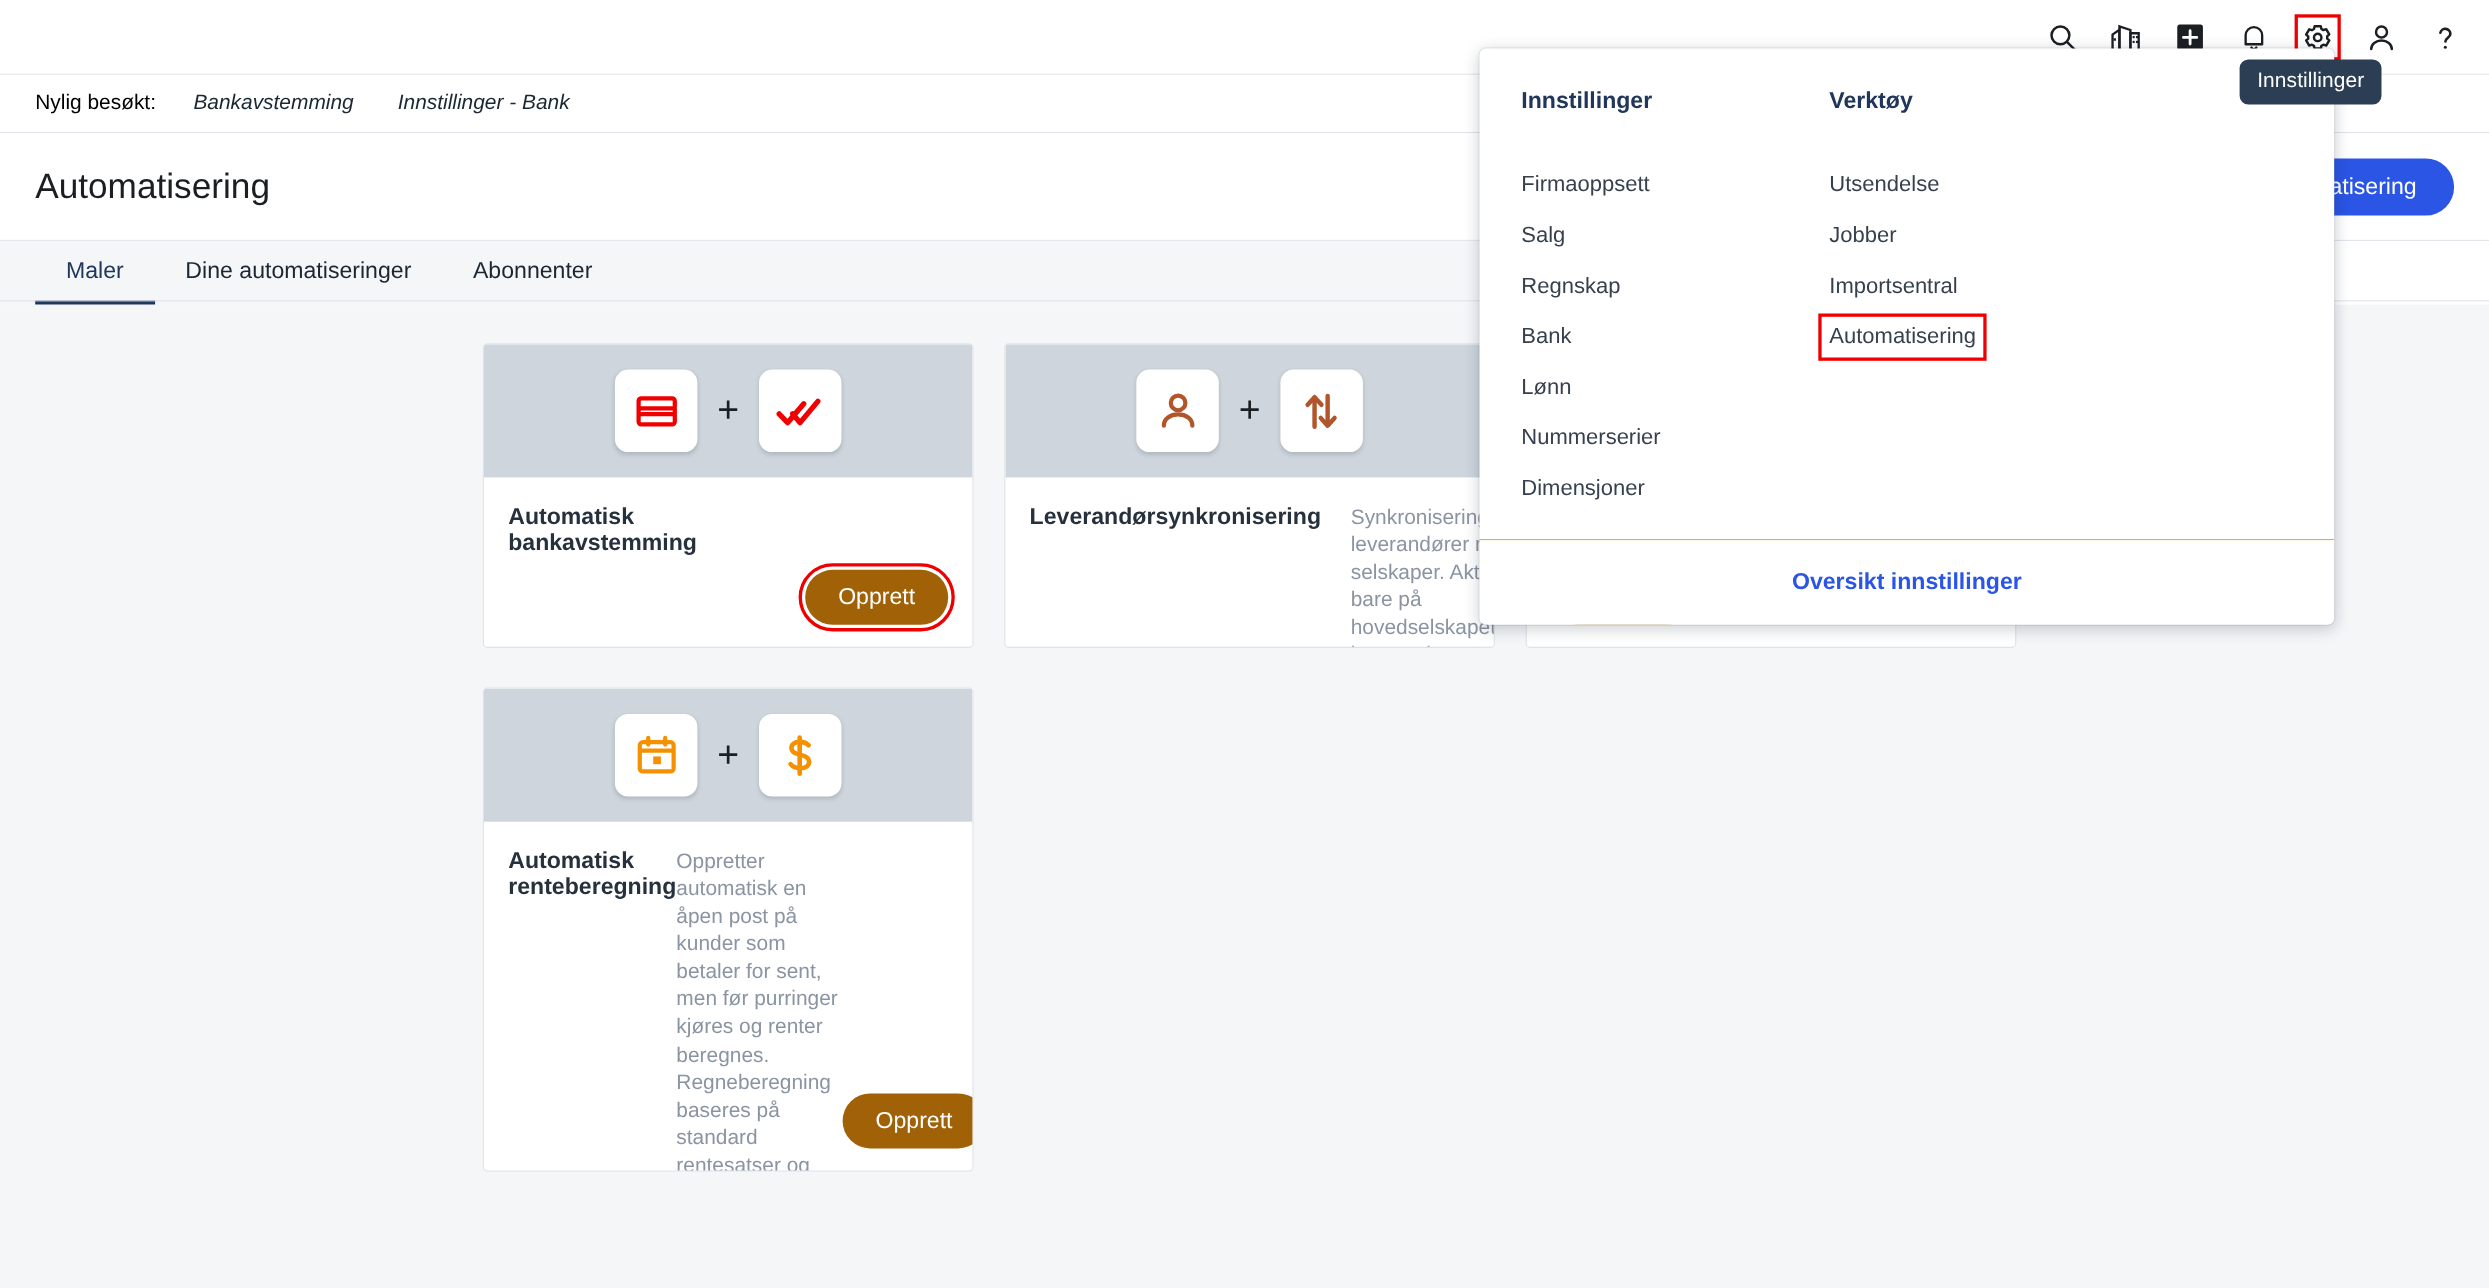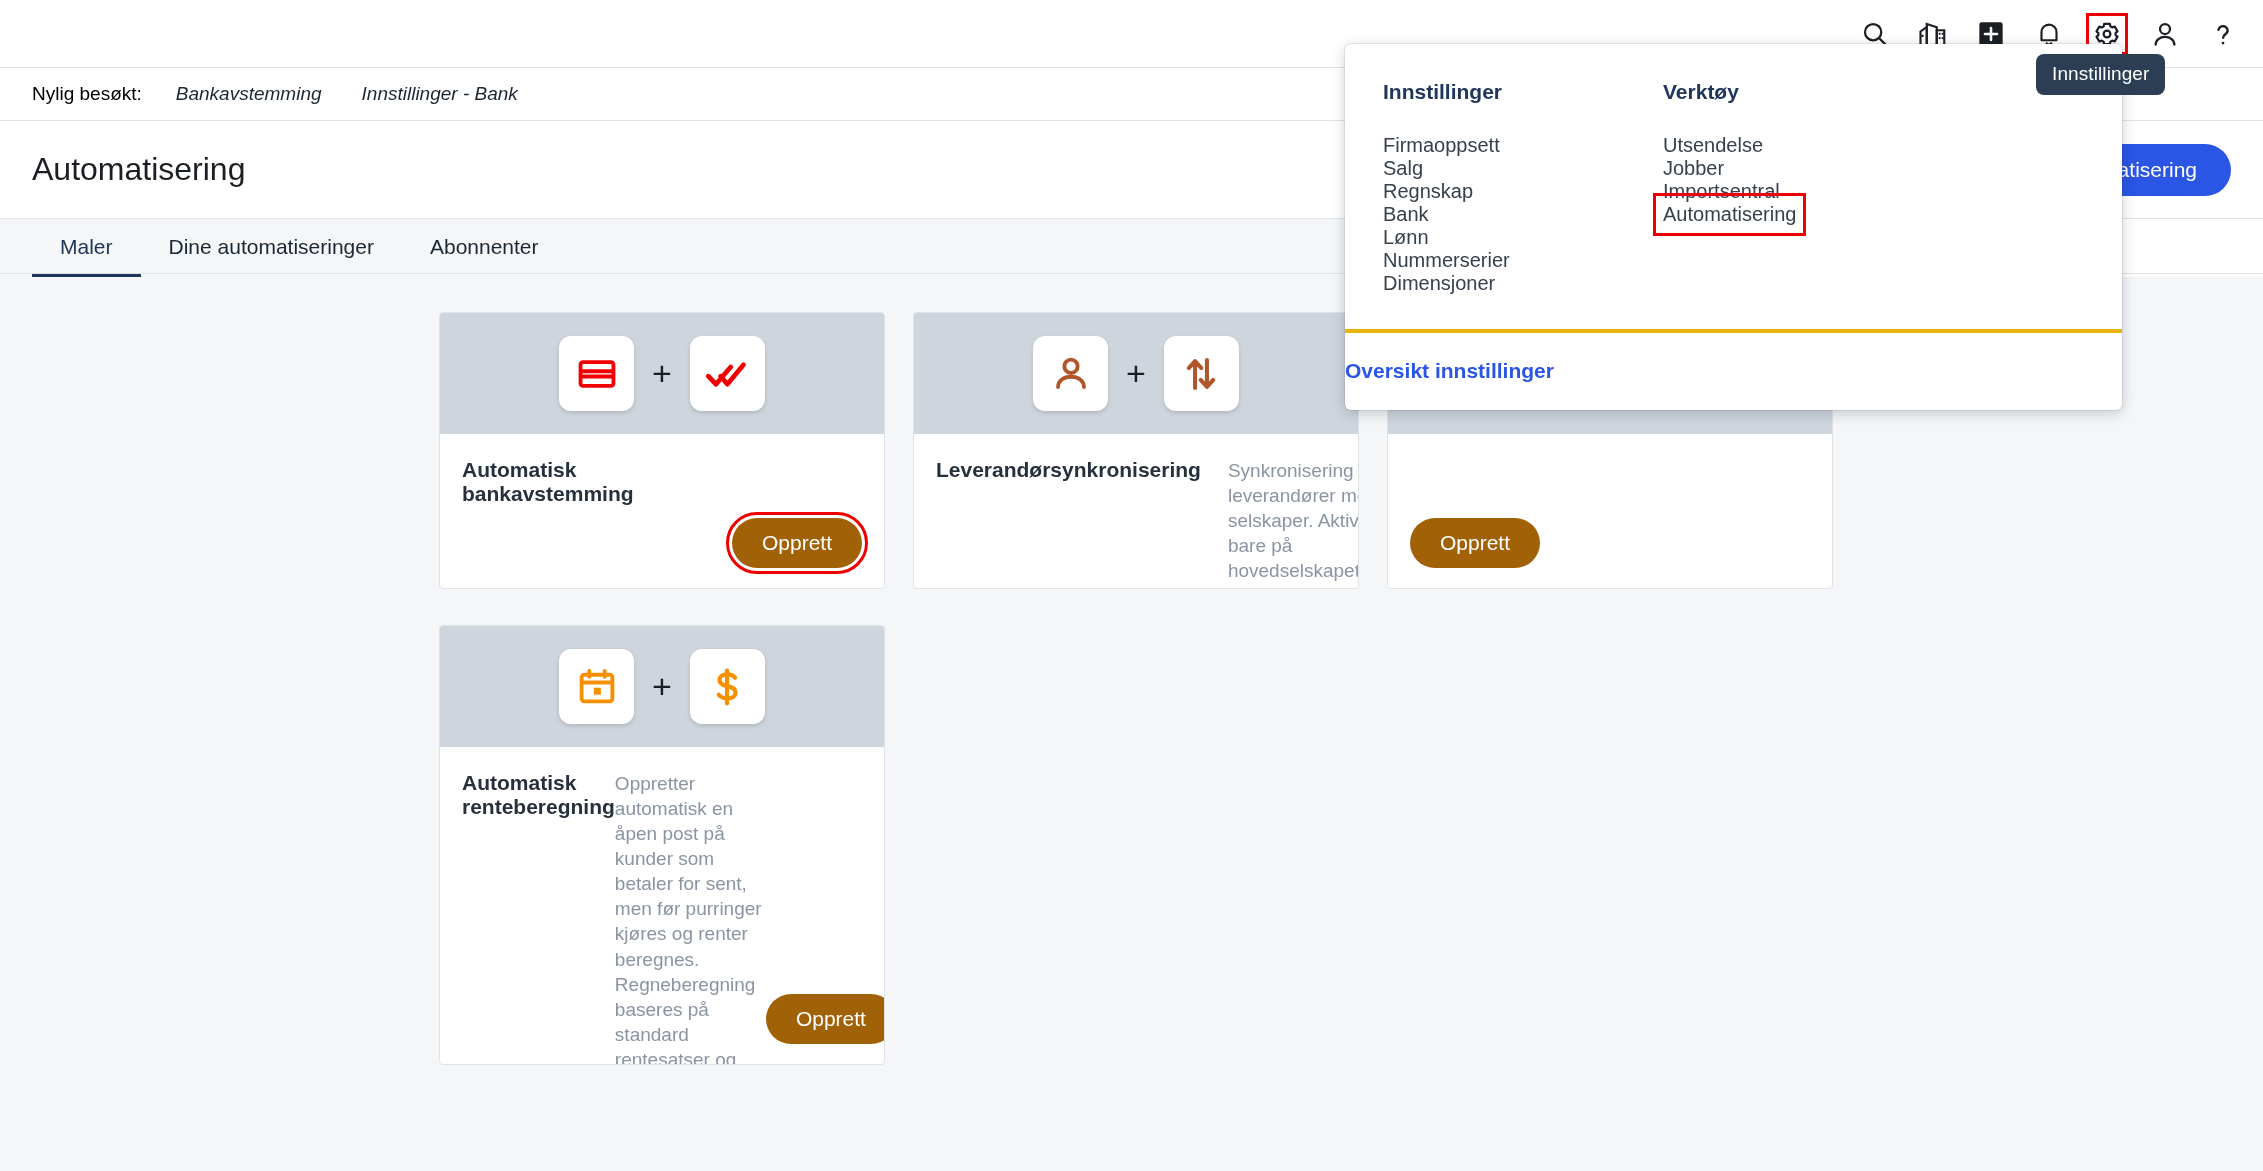--- a/index.html
+++ b/index.html
@@ -232,29 +232,30 @@
     font-weight: bold;
     margin-bottom: 30px;
   }
   .dd-item {
     font-size: 20px;
     color: #36414d;
     padding: 0;
     margin-bottom: 29px;
     cursor: pointer;
     display: inline-block;
+    margin-top: 23px;
   }
   .dd-item:last-child { margin-bottom: 0; }
   .dd-item.highlight {
     outline: 3px solid #ee0000;
     outline-offset: 7px;
   }
   .dd-footer {
-    border-top: 4px solid #eab308;
-    text-align: left;
+    border-top: 1px solid #eab308;
+    text-align: center;
     padding: 26px 0 27px 0;
   }
   .dd-footer-link {
     color: #2a55e5;
     font-size: 21px;
     font-weight: bold;
     cursor: pointer;
   }
 </style>
 </head>

